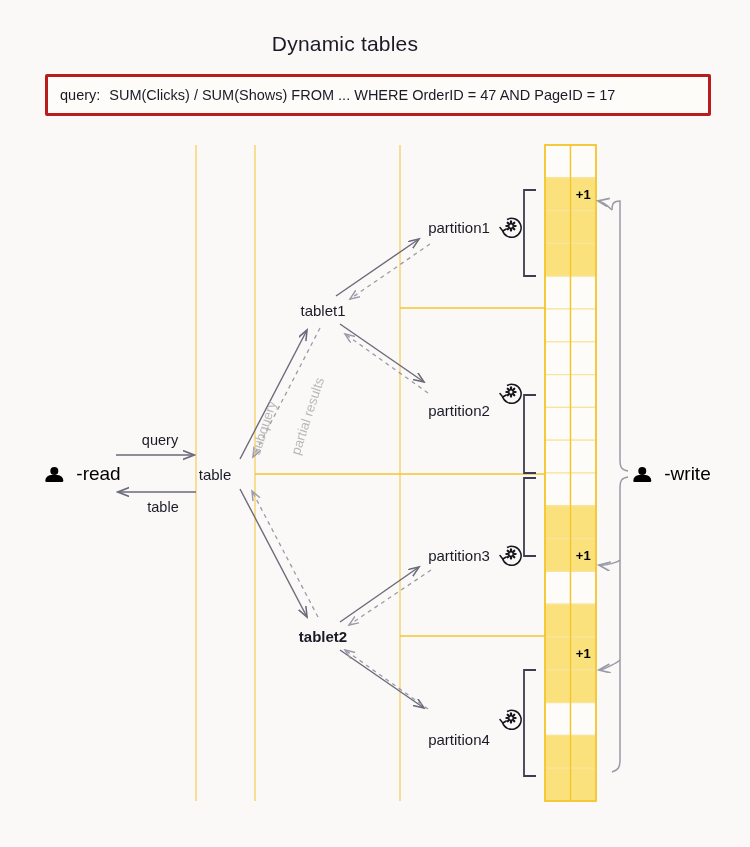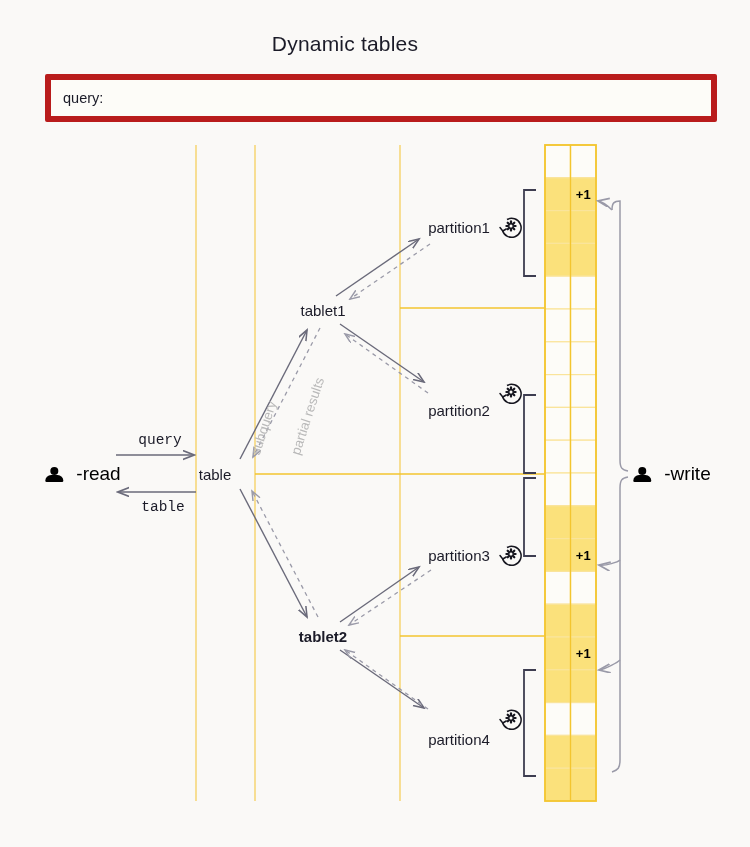--- a/index.html
+++ b/index.html
@@ -13,21 +13,21 @@
   }
   #stage{position:absolute;left:0;top:0;width:750px;height:847px;}
   #svg{position:absolute;left:0;top:0;width:750px;height:847px;}
 
   .title{
     position:absolute;left:0;top:32px;width:690px;text-align:center;
     font-size:21px;color:#1b1b28;letter-spacing:.2px;
   }
   .querybox{
     position:absolute;left:45px;top:74px;width:660px;height:36px;
-    border:6px solid #b91c1c;background:#fdfcf8;border-radius:2px;
+    border:3px solid #b91c1c;background:#fdfcf8;border-radius:2px;
     display:flex;align-items:center;
   }
   .querybox .qlabel{padding-left:12px;font-size:14.5px;color:#1b1b28;}
   .querybox .qtext{padding-left:9px;font-size:14.5px;color:#1b1b28;white-space:nowrap;}
 
   .node-label{
     position:absolute;font-size:15px;color:#1b1b28;white-space:nowrap;
     transform:translate(-50%,-50%);
   }
   .actor{
@@ -39,21 +39,20 @@
     position:absolute;left:5px;top:1px;width:8px;height:8px;border-radius:50%;background:#000;
   }
   .actor .person .body{
     position:absolute;left:0px;top:9.5px;width:18px;height:7px;
     border-radius:9px 9px 2px 2px;background:#000;
   }
 
   .edge-label{
     position:absolute;font-size:14.5px;color:#1b1b28;white-space:nowrap;
     transform:translate(-50%,-50%);
-    font-family:Liberation Mono, monospace;
   }
   .rot-label{
     position:absolute;font-size:13.5px;color:#b9b9b9;white-space:nowrap;
     transform-origin:left top;
   }
 
   .gear-wrap{
     position:absolute;width:26px;height:26px;transform:translate(-50%,-50%);
   }
   .gear-wrap svg{display:block;}
@@ -183,20 +182,21 @@
       <path d="M612,210 C610,208 604,202 598,201" marker-end="url(#ahd)"></path>
       <path d="M620,560 C618,562 606,566 599,565" marker-end="url(#ahd)"></path>
       <path d="M620,660 C618,662 606,669 599,670" marker-end="url(#ahd)"></path>
     </g>
   </svg>
 
   <div class="title">Dynamic tables</div>
 
   <div class="querybox">
     <span class="qlabel">query:</span>
+    <span class="qtext">SUM(Clicks) / SUM(Shows) FROM ... WHERE OrderID =  47 AND PageID = 17</span>
   </div>
 
   <div class="actor" style="left:83px;top:474px;">
     <span class="person">
         <span class="head"></span>
         <span class="body"></span>
       </span>
     <span>-read</span>
   </div>
   <div class="actor" style="left:672px;top:474px;">

